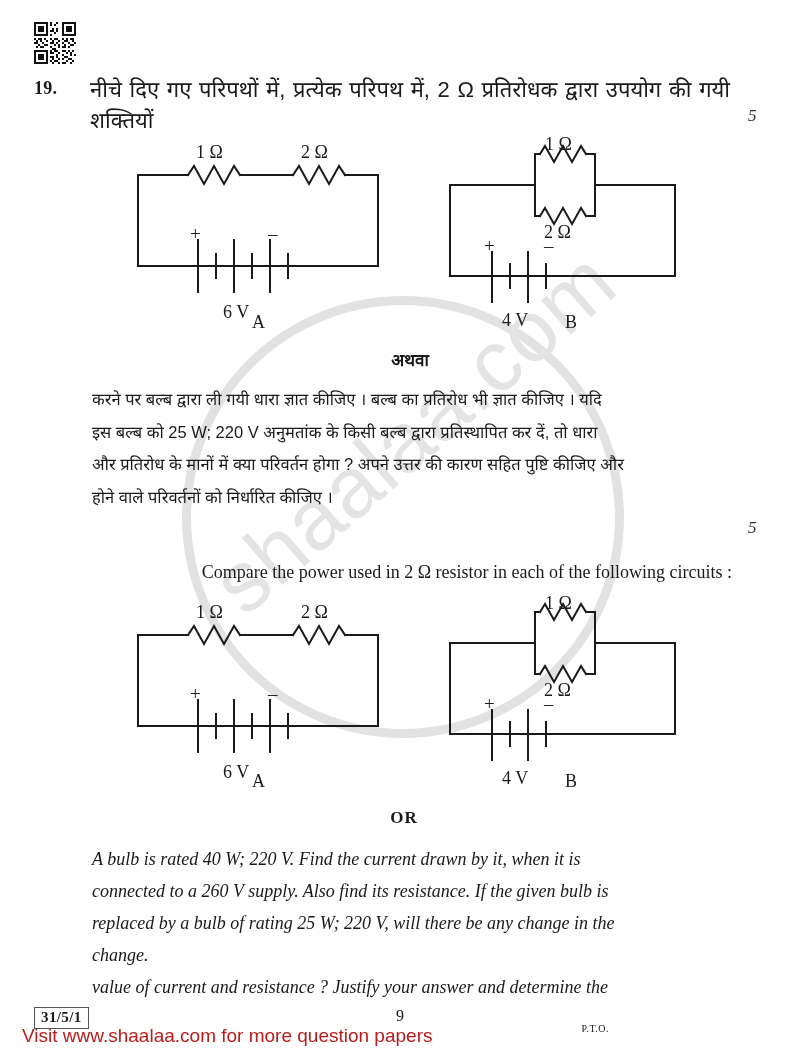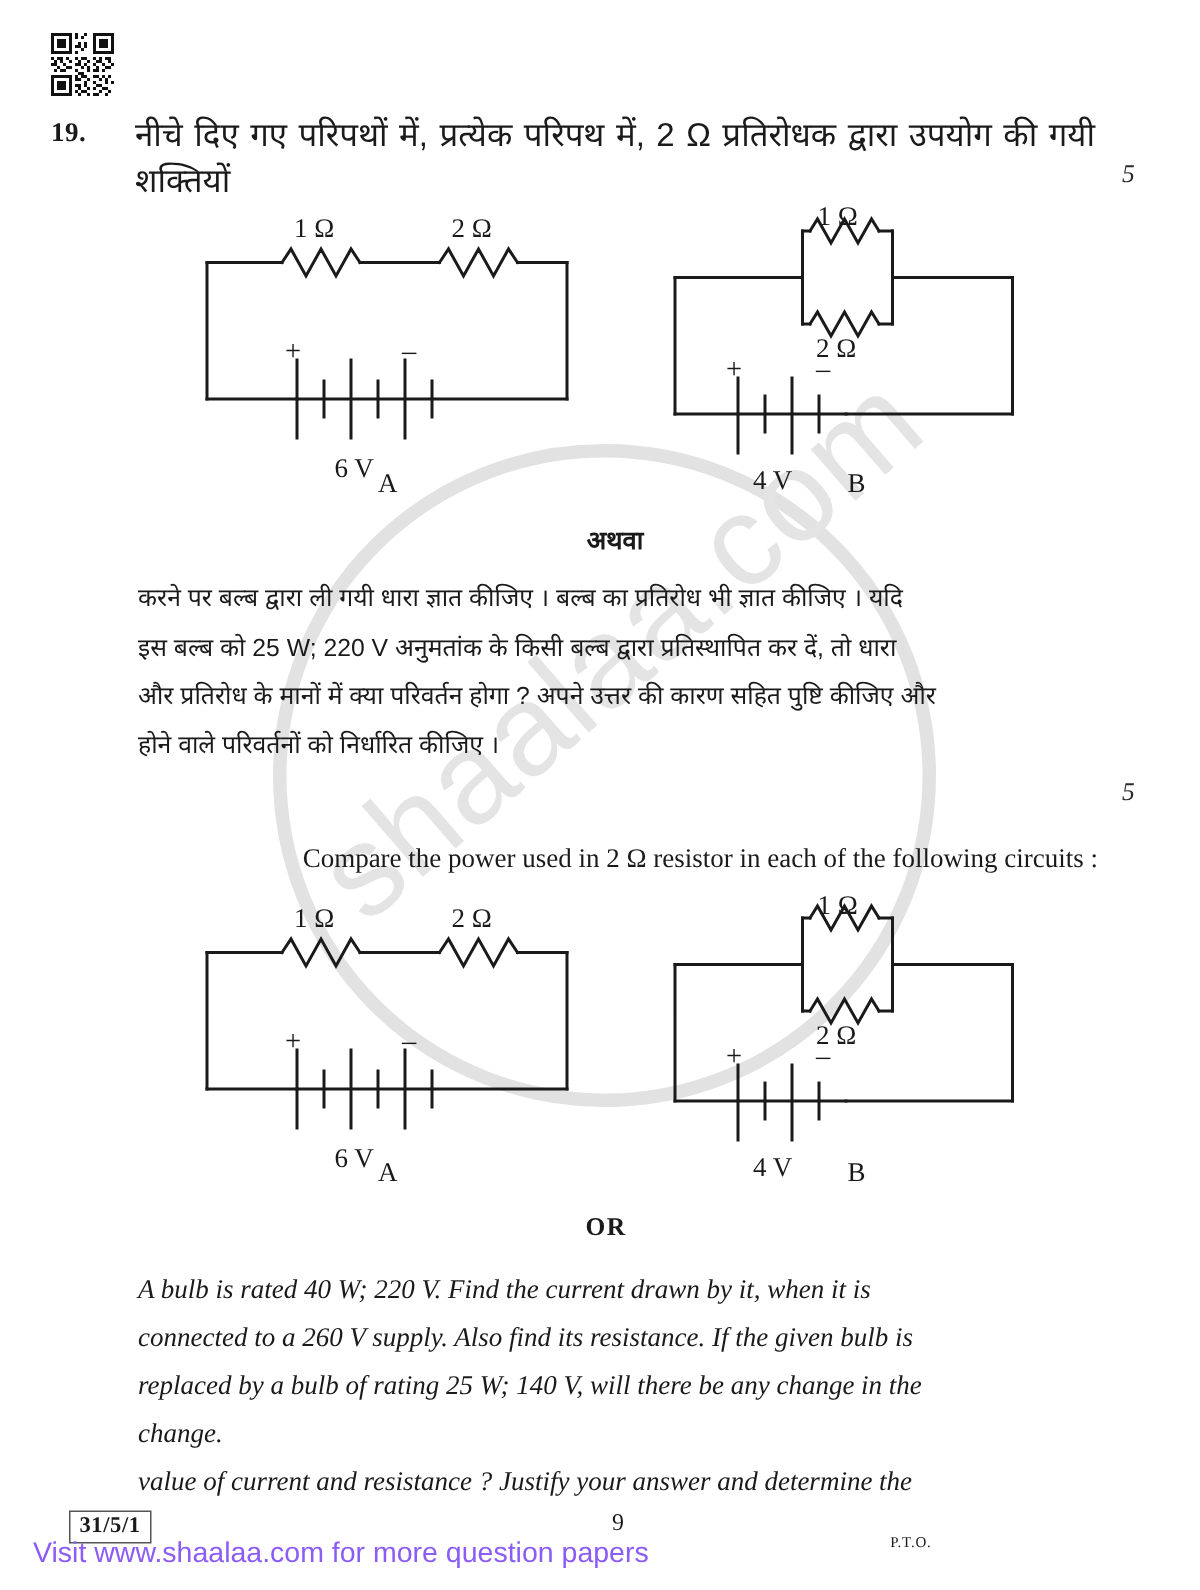--- a/index.html
+++ b/index.html
@@ -168,21 +168,21 @@
   .circ-a { position: absolute; left: 128px; top: 0; }
   .circ-b { position: absolute; left: 440px; top: 0; }
 
   .circ-caption {
     position: absolute;
     font-size: 18px;
     color: #1a1a1a;
   }
 
   
-  #footer { position: absolute; left: 12px; top: 0; width: 643px; height: 1060px; z-index: 12; }
+  #footer { position: absolute; left: 0; top: 0; width: 643px; height: 1060px; z-index: 12; }
   #paper-code {
     position: absolute;
     left: 34px;
     top: 1007px;
     border: 1px solid #555;
     padding: 1px 6px 2px 6px;
     font-size: 15px;
     font-weight: bold;
     letter-spacing: 0.4px;
     background: #fff;
@@ -202,21 +202,21 @@
     font-size: 10px;
     letter-spacing: 0.5px;
     margin-top: 16px;
   }
   #site-banner {
     position: absolute;
     left: 22px;
     top: 1025px;
     font-family: "Liberation Sans", "DejaVu Sans", sans-serif;
     font-size: 19px;
-    color: #8b5cf6;
+    color: #b91c1c;
     z-index: 25;
   }
 </style>
 </head>
 <body>
 
 <div id="watermark-layer">
   <div id="wm-ring"></div>
   <div id="wm-text">shaalaa.com</div>
 </div>
@@ -472,21 +472,21 @@
     </svg>
     <div class="circ-caption" style="left:545px; top:0px;">1 Ω</div>
     <div class="circ-caption" style="left:565px; top:178px;">B</div>
   </div>
 
   <div class="alt-label" id="or-label">OR</div>
 
   <div class="para-en" id="para-english">
     <div>A bulb is rated 40 W; 220 V. Find the current drawn by it, when it is</div>
     <div>connected to a 260 V supply. Also find its resistance. If the given bulb is</div>
-    <div>replaced by a bulb of rating 25 W; 140 V, will there be any change in the</div>
+    <div>replaced by a bulb of rating 25 W; 220 V, will there be any change in the</div>
     <div>change.</div>
     <div>value of current and resistance ? Justify your answer and determine the</div>
   </div>
 </div>
 
 <div id="footer">
   <div id="paper-code">31/5/1</div>
   <div id="page-number">9</div>
   <div id="pto">P.T.O.</div>
 </div>

